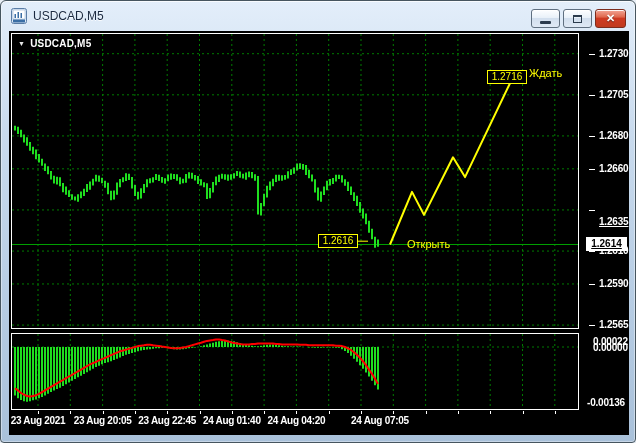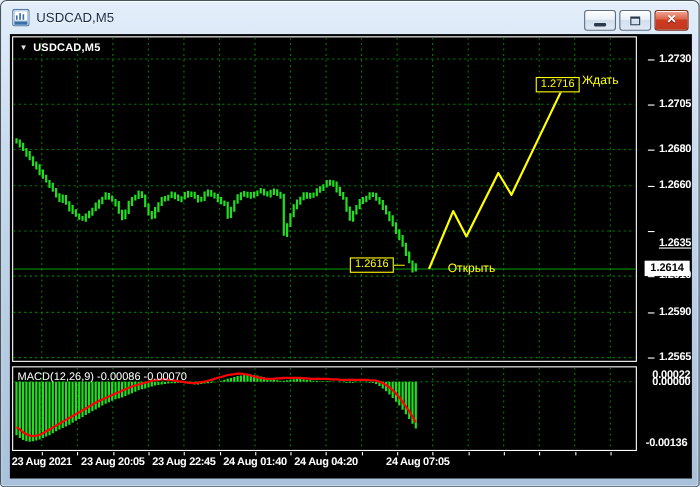--- a/index.html
+++ b/index.html
@@ -44,21 +44,21 @@
     font-size:10px;line-height:12px;text-align:center;width:40px;height:14px;white-space:nowrap;}
   .ann-text{position:absolute;color:#ffff00;font-size:11px;white-space:nowrap;}
 
   .macd-label{position:absolute;left:4px;top:3px;color:#fff;font-size:10px;white-space:nowrap;}
 
   .price-axis{position:absolute;left:570px;top:0;width:50px;height:404px;color:#fff;}
   .plabel{position:absolute;left:20px;height:12px;font-size:10px;font-weight:bold;
     letter-spacing:-0.2px;white-space:nowrap;}
   .ptick{position:absolute;left:10px;width:6px;height:1px;background:#fff;}
   .current-price-box{position:absolute;left:7px;top:206px;width:41px;height:14px;background:#fff;
-    color:#000;font-size:10px;font-weight:bold;text-align:center;line-height:14px;z-index:5;}
+    color:#000;font-size:10px;font-weight:bold;text-align:center;line-height:14px;z-index:5;text-decoration:underline;}
   .macd-scale{position:absolute;left:14px;height:11px;font-size:10px;font-weight:bold;
     letter-spacing:-0.2px;white-space:nowrap;}
   .ms-top{top:305px;}
   .ms-zero{top:311px;}
   .ms-bottom{top:366px;left:8px;}
 
   .time-axis{position:absolute;left:2px;top:380px;width:568px;height:22px;}
   .tlabel{position:absolute;top:4px;width:84px;margin-left:-42px;text-align:center;color:#fff;
     font-size:10px;font-weight:bold;letter-spacing:-0.3px;white-space:nowrap;}
   .ttick{position:absolute;top:0;width:1px;height:3px;background:#fff;}
@@ -389,21 +389,20 @@
           <line x1="345" y1="13" x2="345" y2="27.75" stroke="#1fdf1f" stroke-width="2"></line>
           <line x1="348" y1="13" x2="348" y2="31.22058823529412" stroke="#1fdf1f" stroke-width="2"></line>
           <line x1="351" y1="13" x2="351" y2="34.69117647058823" stroke="#1fdf1f" stroke-width="2"></line>
           <line x1="354" y1="13" x2="354" y2="38.595588235294116" stroke="#1fdf1f" stroke-width="2"></line>
           <line x1="357" y1="13" x2="357" y2="42.5" stroke="#1fdf1f" stroke-width="2"></line>
           <line x1="360" y1="13" x2="360" y2="46.838235294117645" stroke="#1fdf1f" stroke-width="2"></line>
           <line x1="363" y1="13" x2="363" y2="51.1764705882353" stroke="#1fdf1f" stroke-width="2"></line>
           <line x1="366" y1="13" x2="366" y2="55.51470588235294" stroke="#1fdf1f" stroke-width="2"></line>
           <polyline points="3,54.2 6,56.4 9,59.0 12,60.7 15,62.0 18,62.5 21,62.0 24,61.2 27,59.9 30,58.1 33,56.4 36,54.6 39,52.9 42,51.2 45,49.4 48,47.7 51,46.0 54,44.2 57,42.5 60,40.8 63,39.0 66,37.3 69,35.6 72,33.8 75,32.1 78,30.4 81,29.1 84,27.8 87,26.4 90,25.1 93,23.8 96,22.5 99,21.2 102,19.9 105,18.6 108,17.3 111,16.5 114,15.6 117,14.7 120,13.9 123,13.0 126,12.1 129,11.7 132,11.3 135,10.8 138,10.8 141,11.3 144,11.7 147,12.1 150,12.6 153,13.0 156,13.4 159,13.9 162,14.3 165,14.3 168,13.9 171,13.4 174,13.0 177,12.1 180,11.3 183,10.4 186,9.5 189,8.7 192,7.8 195,6.9 198,6.5 201,6.1 204,5.6 207,5.6 210,6.1 213,6.5 216,7.4 219,8.2 222,9.1 225,9.5 228,10.0 231,10.4 234,10.4 237,10.4 240,10.0 243,10.0 246,9.5 249,9.5 252,9.5 255,9.5 258,9.5 261,9.5 264,10.0 267,10.0 270,10.4 273,10.4 276,10.4 279,10.4 282,10.4 285,10.4 288,10.8 291,10.8 294,10.8 297,11.3 300,11.3 303,11.3 306,11.3 309,11.3 312,11.3 315,11.3 318,11.3 321,11.3 324,11.7 327,11.7 330,12.1 333,13.0 336,14.3 339,16.0 342,18.2 345,20.8 348,23.8 351,27.3 354,31.2 357,35.6 360,39.9 363,44.7 366,49.9" fill="none" stroke="#ff0000" stroke-width="2" stroke-linejoin="round"></polyline>
         </svg>
-      <div class="macd-label">MACD(12,26,9) -0.00086 -0.00070</div>
     </div>
 
     <div class="price-axis" id="price-axis">
       <div class="current-price-box" style="top: 206.485px;">1.2614</div>
       <div class="macd-scale ms-top">0.00022</div>
       <div class="macd-scale ms-zero">0.00000</div>
       <div class="macd-scale ms-bottom">-0.00136</div>
     <div class="plabel" style="top: 16.7px; text-align: right;">1.2730</div>
         <div class="ptick" style="top: 22.7px;"></div>
         <div class="plabel" style="top: 57.8175px;">1.2705</div>

